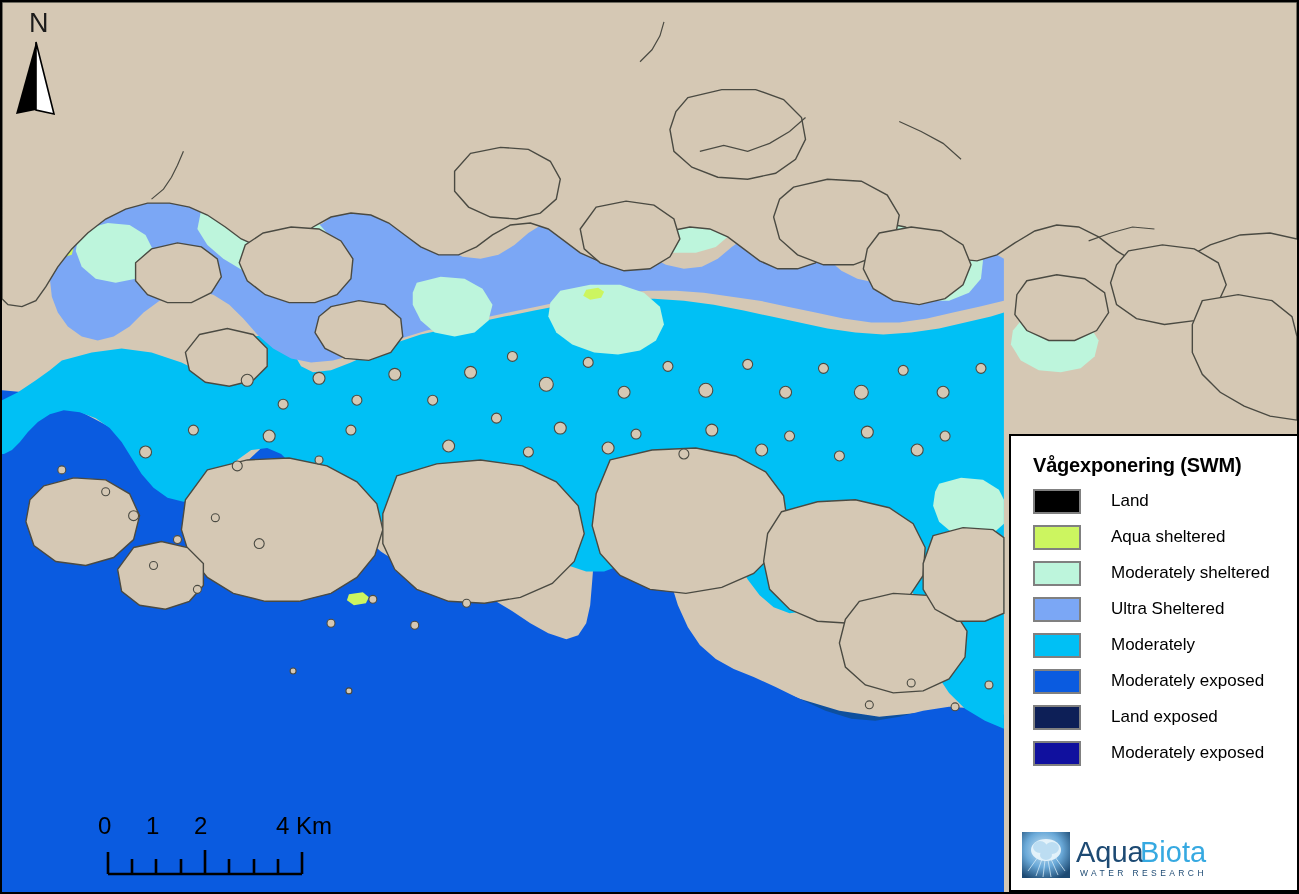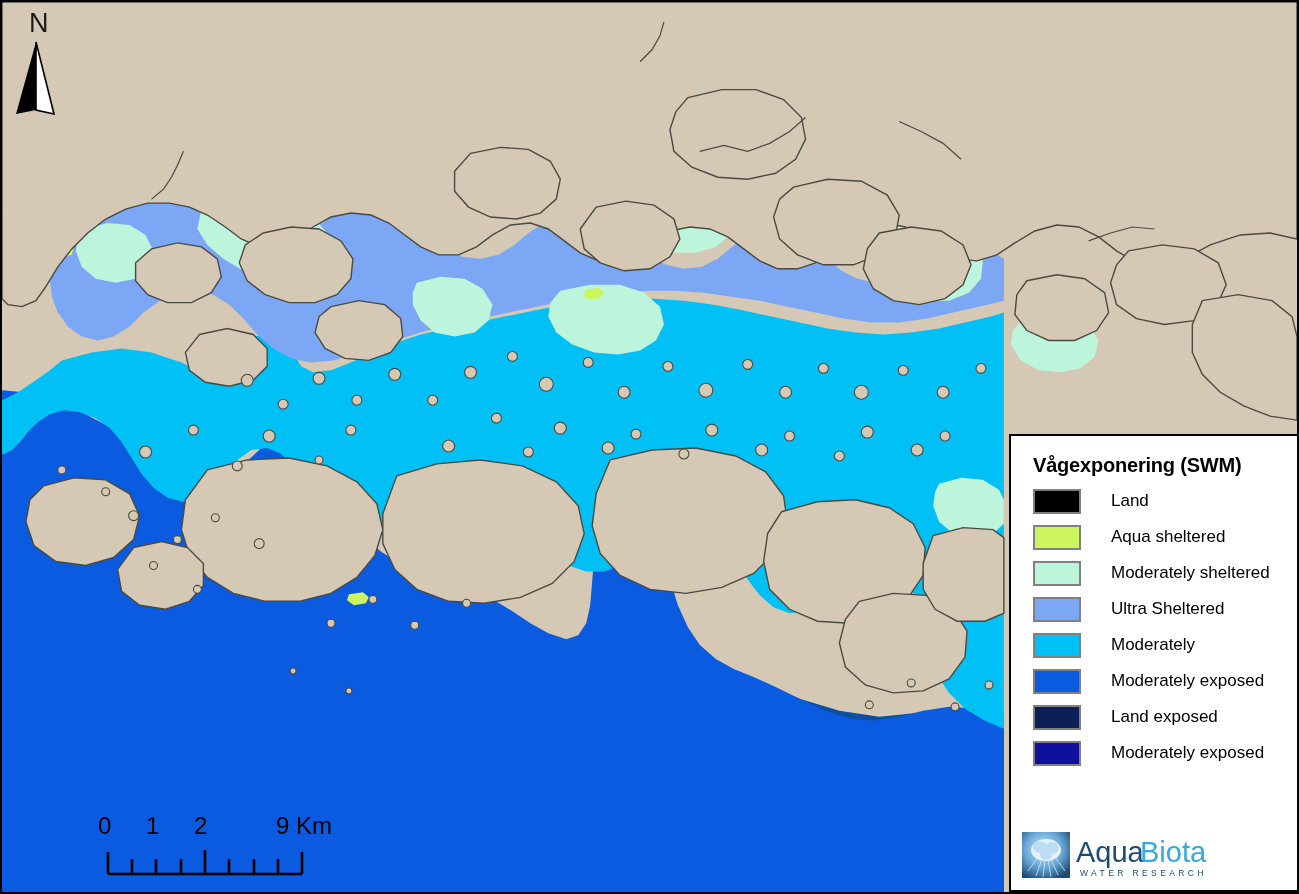--- a/index.html
+++ b/index.html
@@ -350,21 +350,21 @@
       <polygon points="22,2 22,70 2,74" fill="#000000"></polygon>
       <polygon points="22,2 22,70 40,74" fill="#ffffff" stroke="#000000" stroke-width="1.6"></polygon>
     </svg>
   </div>
 
   <div id="scalebar">
     <div class="sb-labels">
       <span style="left:14px">0</span>
       <span style="left:62px">1</span>
       <span style="left:110px">2</span>
-      <span style="left:192px">9 Km</span>
+      <span style="left:192px">4 Km</span>
     </div>
     <svg width="230" height="34" viewBox="0 0 230 34" xmlns="http://www.w3.org/2000/svg">
       <g stroke="#000000" stroke-width="2.6" fill="none">
         <line x1="24" y1="6" x2="24" y2="28"></line>
         <line x1="24" y1="28" x2="218" y2="28"></line>
         <line x1="218" y1="6" x2="218" y2="28"></line>
         <line x1="121" y1="4" x2="121" y2="28"></line>
         <line x1="48" y1="13" x2="48" y2="28"></line>
         <line x1="72" y1="13" x2="72" y2="28"></line>
         <line x1="97" y1="13" x2="97" y2="28"></line>

